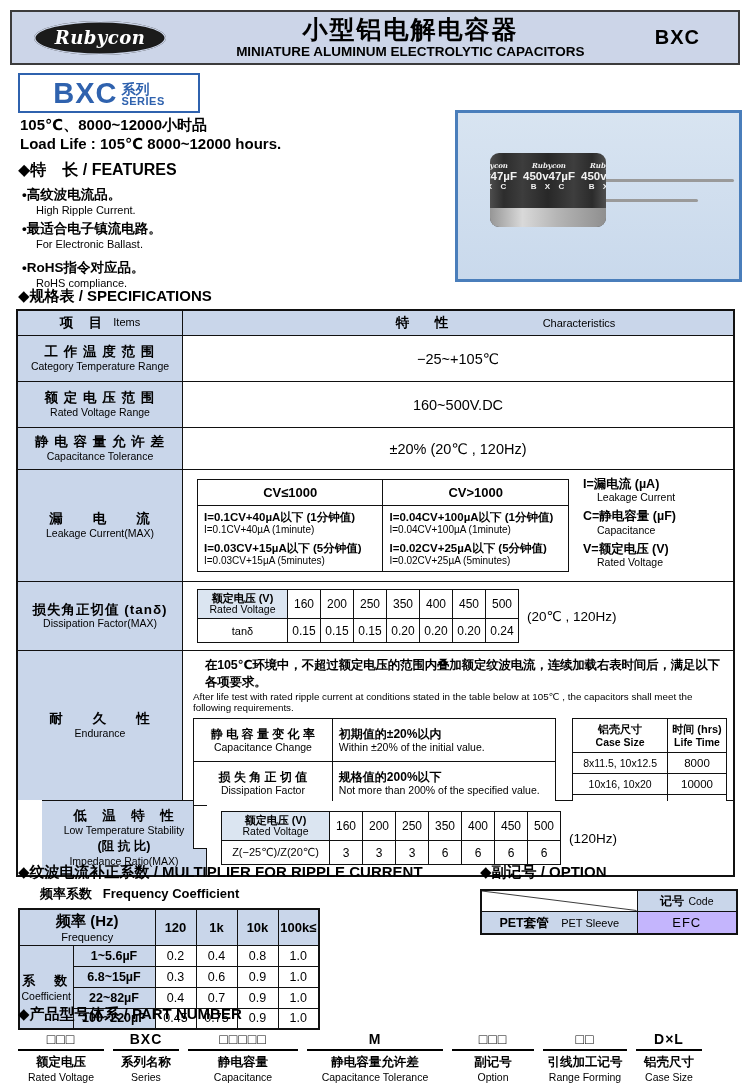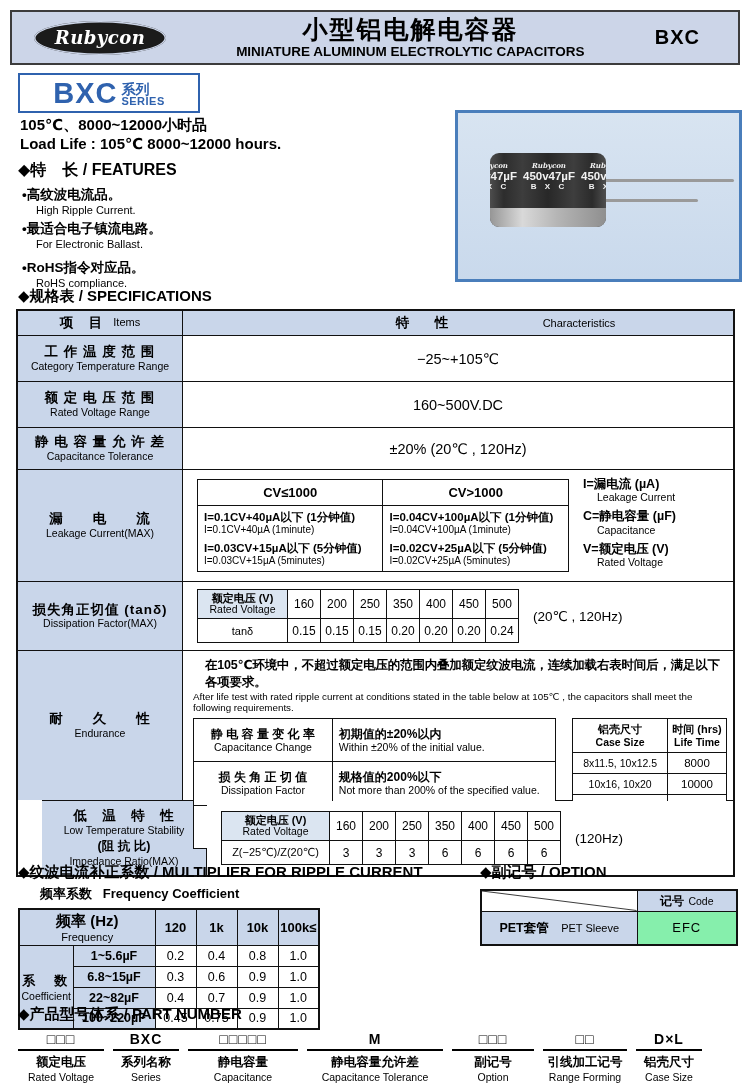--- a/index.html
+++ b/index.html
@@ -90,21 +90,21 @@
   .leak-tbl th { height:26px; font-size:13px; font-weight:bold; }
   .leak-tbl td { text-align:left; padding:4px 6px; }
   .lk-cn { font-size:11.5px; font-weight:bold; line-height:1.25; }
   .lk-en { font-size:10px; line-height:1.2; }
   .lk-group2 { margin-top:5px; }
   .leak-legend { margin-left:14px; line-height:1.15; }
   .leg-cn { font-size:12.5px; font-weight:bold; }
   .leg-en { font-size:10.5px; margin-left:14px; margin-bottom:6px; }
 
   
-  .dl-wrap { display:flex; align-items:center; height:100%; padding-left:14px; gap:14px; }
+  .dl-wrap { display:flex; align-items:center; height:100%; padding-left:14px; gap:8px; }
   .volt-tbl .lab { width:90px; }
   .volt-tbl .lab .c1 { font-size:11px; font-weight:bold; line-height:1.1; }
   .volt-tbl .lab .c2 { font-size:10.5px; line-height:1.1; }
   .volt-tbl td.v { width:33px; font-size:12px; height:24px; }
   .volt-tbl .hrow td { height:29px; }
   .volt-tbl .rowlab { font-size:11px; height:22px; }
   .cond-note { font-size:13.5px; }
 
   
   .endu-wrap { padding:6px 6px 0 10px; height:100%; }
@@ -147,24 +147,24 @@
 
   
   .option { position:absolute; left:480px; top:863px; }
   .opt-tbl { margin-top:7px; border:2px solid #111; border-collapse:collapse; }
   .opt-tbl td { border:1px solid #111; text-align:center; vertical-align:middle; }
   .opt-diag { width:156px; height:21px; padding:0; position:relative; background:#fff; }
   .opt-diag svg { position:absolute; inset:0; width:100%; height:100%; }
   .opt-code-h { width:100px; background:#c9d6ea; }
   .opt-code-h .cn { font-size:12px; font-weight:bold; }
   .opt-code-h .en { font-size:10.5px; }
-  .opt-row-l { background:#c9d6ea; height:34px; }
+  .opt-row-l { background:#c9d6ea; height:23px; }
   .opt-row-l .cn { font-size:12.5px; font-weight:bold; margin-right:8px; }
   .opt-row-l .en { font-size:11px; }
-  .opt-code-v { font-size:13px; background:#86efac; letter-spacing:1px; }
+  .opt-code-v { font-size:13px; background:#c4b5fd; letter-spacing:1px; }
 
   
   .partnum { position:absolute; left:18px; top:1005px; width:714px; }
   .pn-fields { display:flex; margin-top:7px; }
   .pn-field { text-align:center; margin-right:9px; }
   .pn-code { font-size:14px; font-weight:bold; letter-spacing:1px; padding:0 6px 2px 6px;
     border-bottom:2px solid #000; white-space:nowrap; }
   .pn-cn { font-size:12.5px; font-weight:bold; margin-top:3px; white-space:nowrap; }
   .pn-en { font-size:10.5px; white-space:nowrap; }
 </style>

